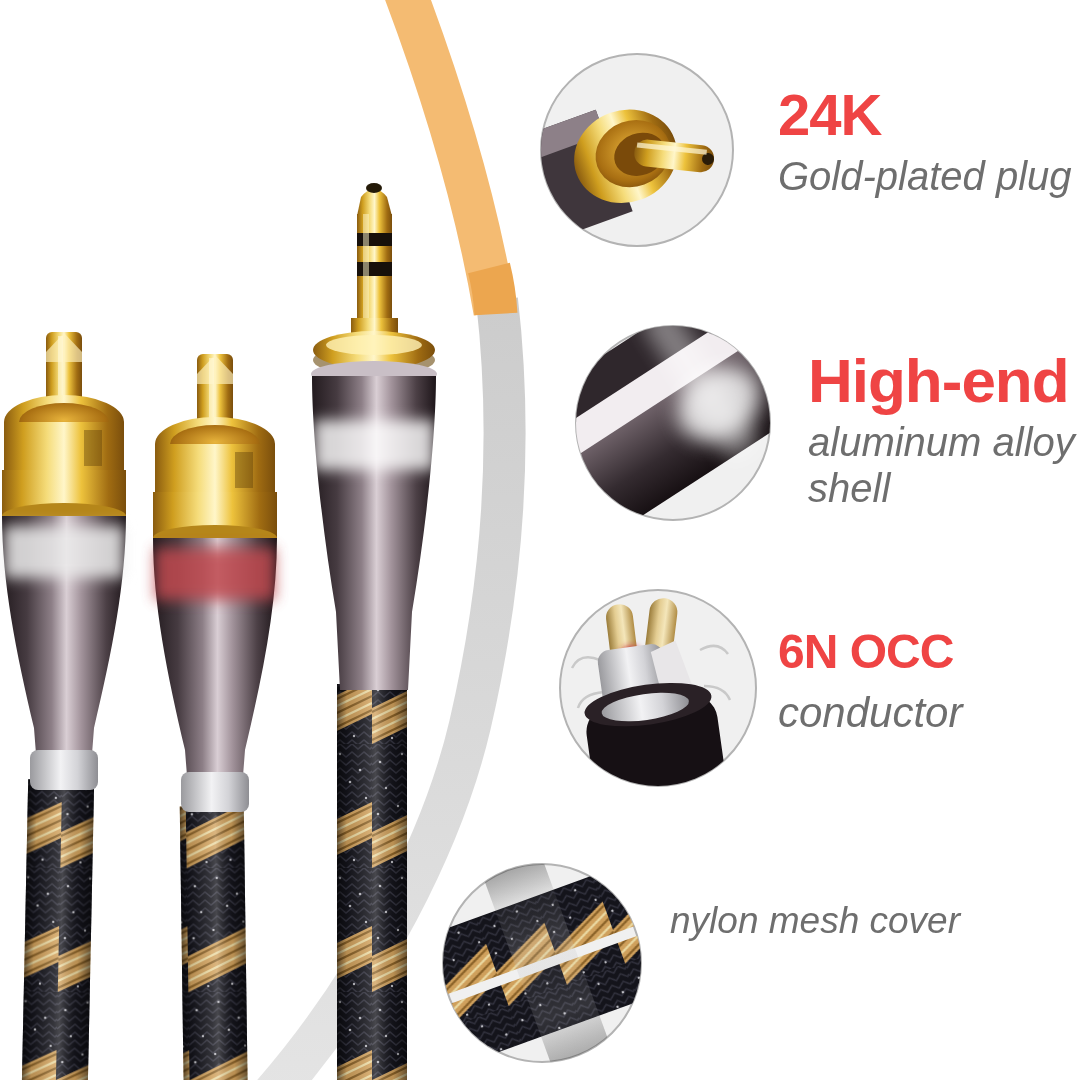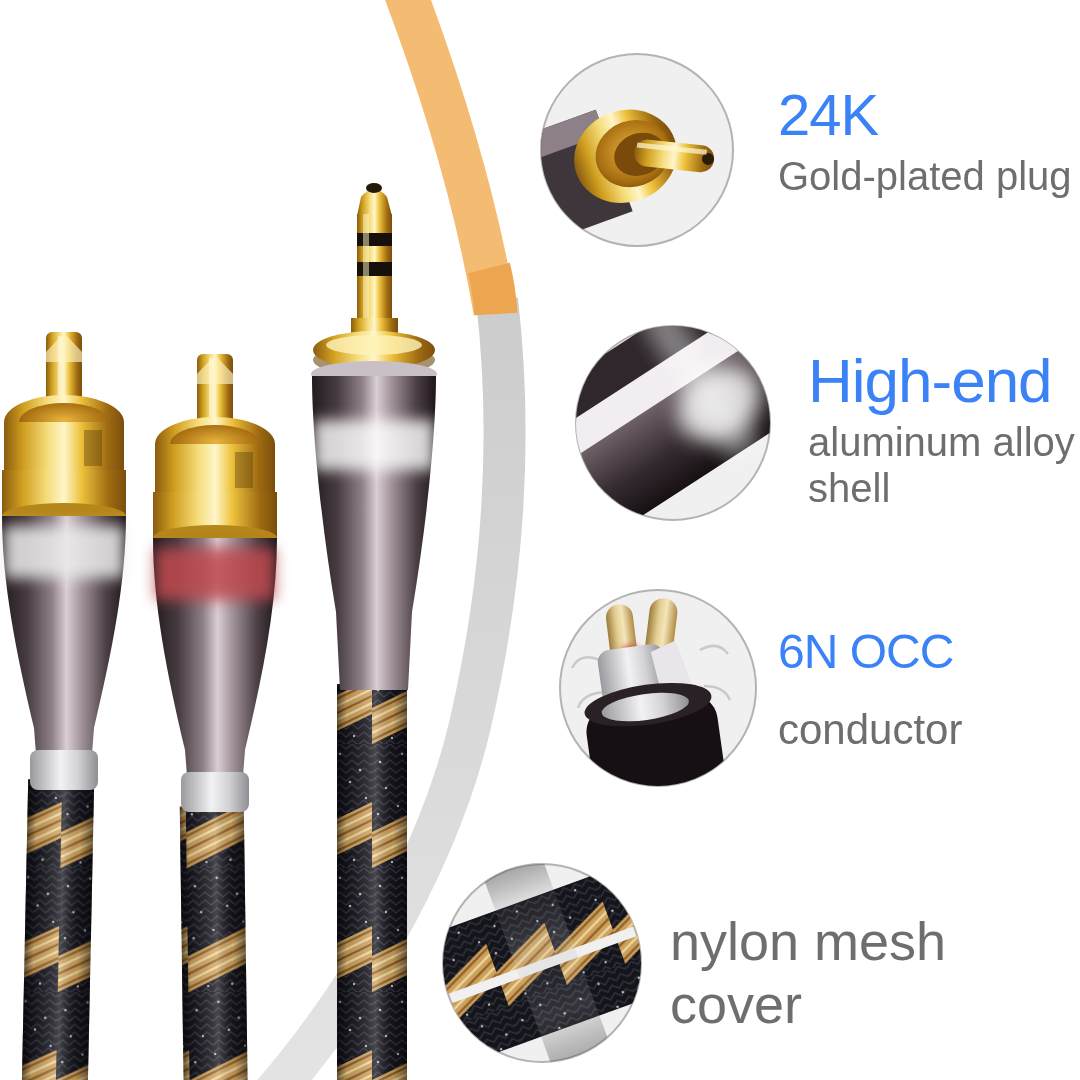--- a/index.html
+++ b/index.html
@@ -1,25 +1,25 @@
 <!DOCTYPE html>
 <html><head>
 <meta charset="utf-8">
 <style>
   html,body{margin:0;padding:0;background:#fff;}
   .canvas{position:relative;width:1080px;height:1080px;background:#fff;overflow:hidden;
           font-family:"Liberation Sans", sans-serif;}
   .artwork{position:absolute;left:0;top:0;}
   .feature{position:absolute;color:#6e6e6e;}
-  .feature .title{display:block;font-weight:normal;color:#3b82f6;line-height:1;letter-spacing:-1px;}
-  .feature .subtitle{display:block;color:#6e6e6e;line-height:1.16;}
+  .feature .title{display:block;font-weight:bold;color:#ef4444;line-height:1;letter-spacing:-1px;}
+  .feature .subtitle{display:block;color:#6e6e6e;line-height:1.16;font-style:italic;}
   #f1 .title{font-size:58px;} #f1 .subtitle{font-size:40px;margin-top:9px;}
   #f2 .title{font-size:62px;} #f2 .subtitle{font-size:40px;margin-top:7px;width:312px;}
-  #f3 .title{font-size:48px;} #f3 .subtitle{font-size:42px;margin-top:30px;}
-  #f4 .title{font-size:52px;} #f4 .subtitle{font-size:54px;margin-top:10px;}
+  #f3 .title{font-size:48px;} #f3 .subtitle{font-size:42px;margin-top:13px;}
+  #f4 .title{font-size:52px;} #f4 .subtitle{font-size:37px;}
 </style>
 </head>
 <body>
 
 <div class="canvas">
 
 <svg class="artwork" width="1080" height="1080" viewBox="0 0 1080 1080">
   <defs>
     <linearGradient id="goldCyl" x1="0" y1="0" x2="1" y2="0">
       <stop offset="0" stop-color="#8a5c10"></stop>

